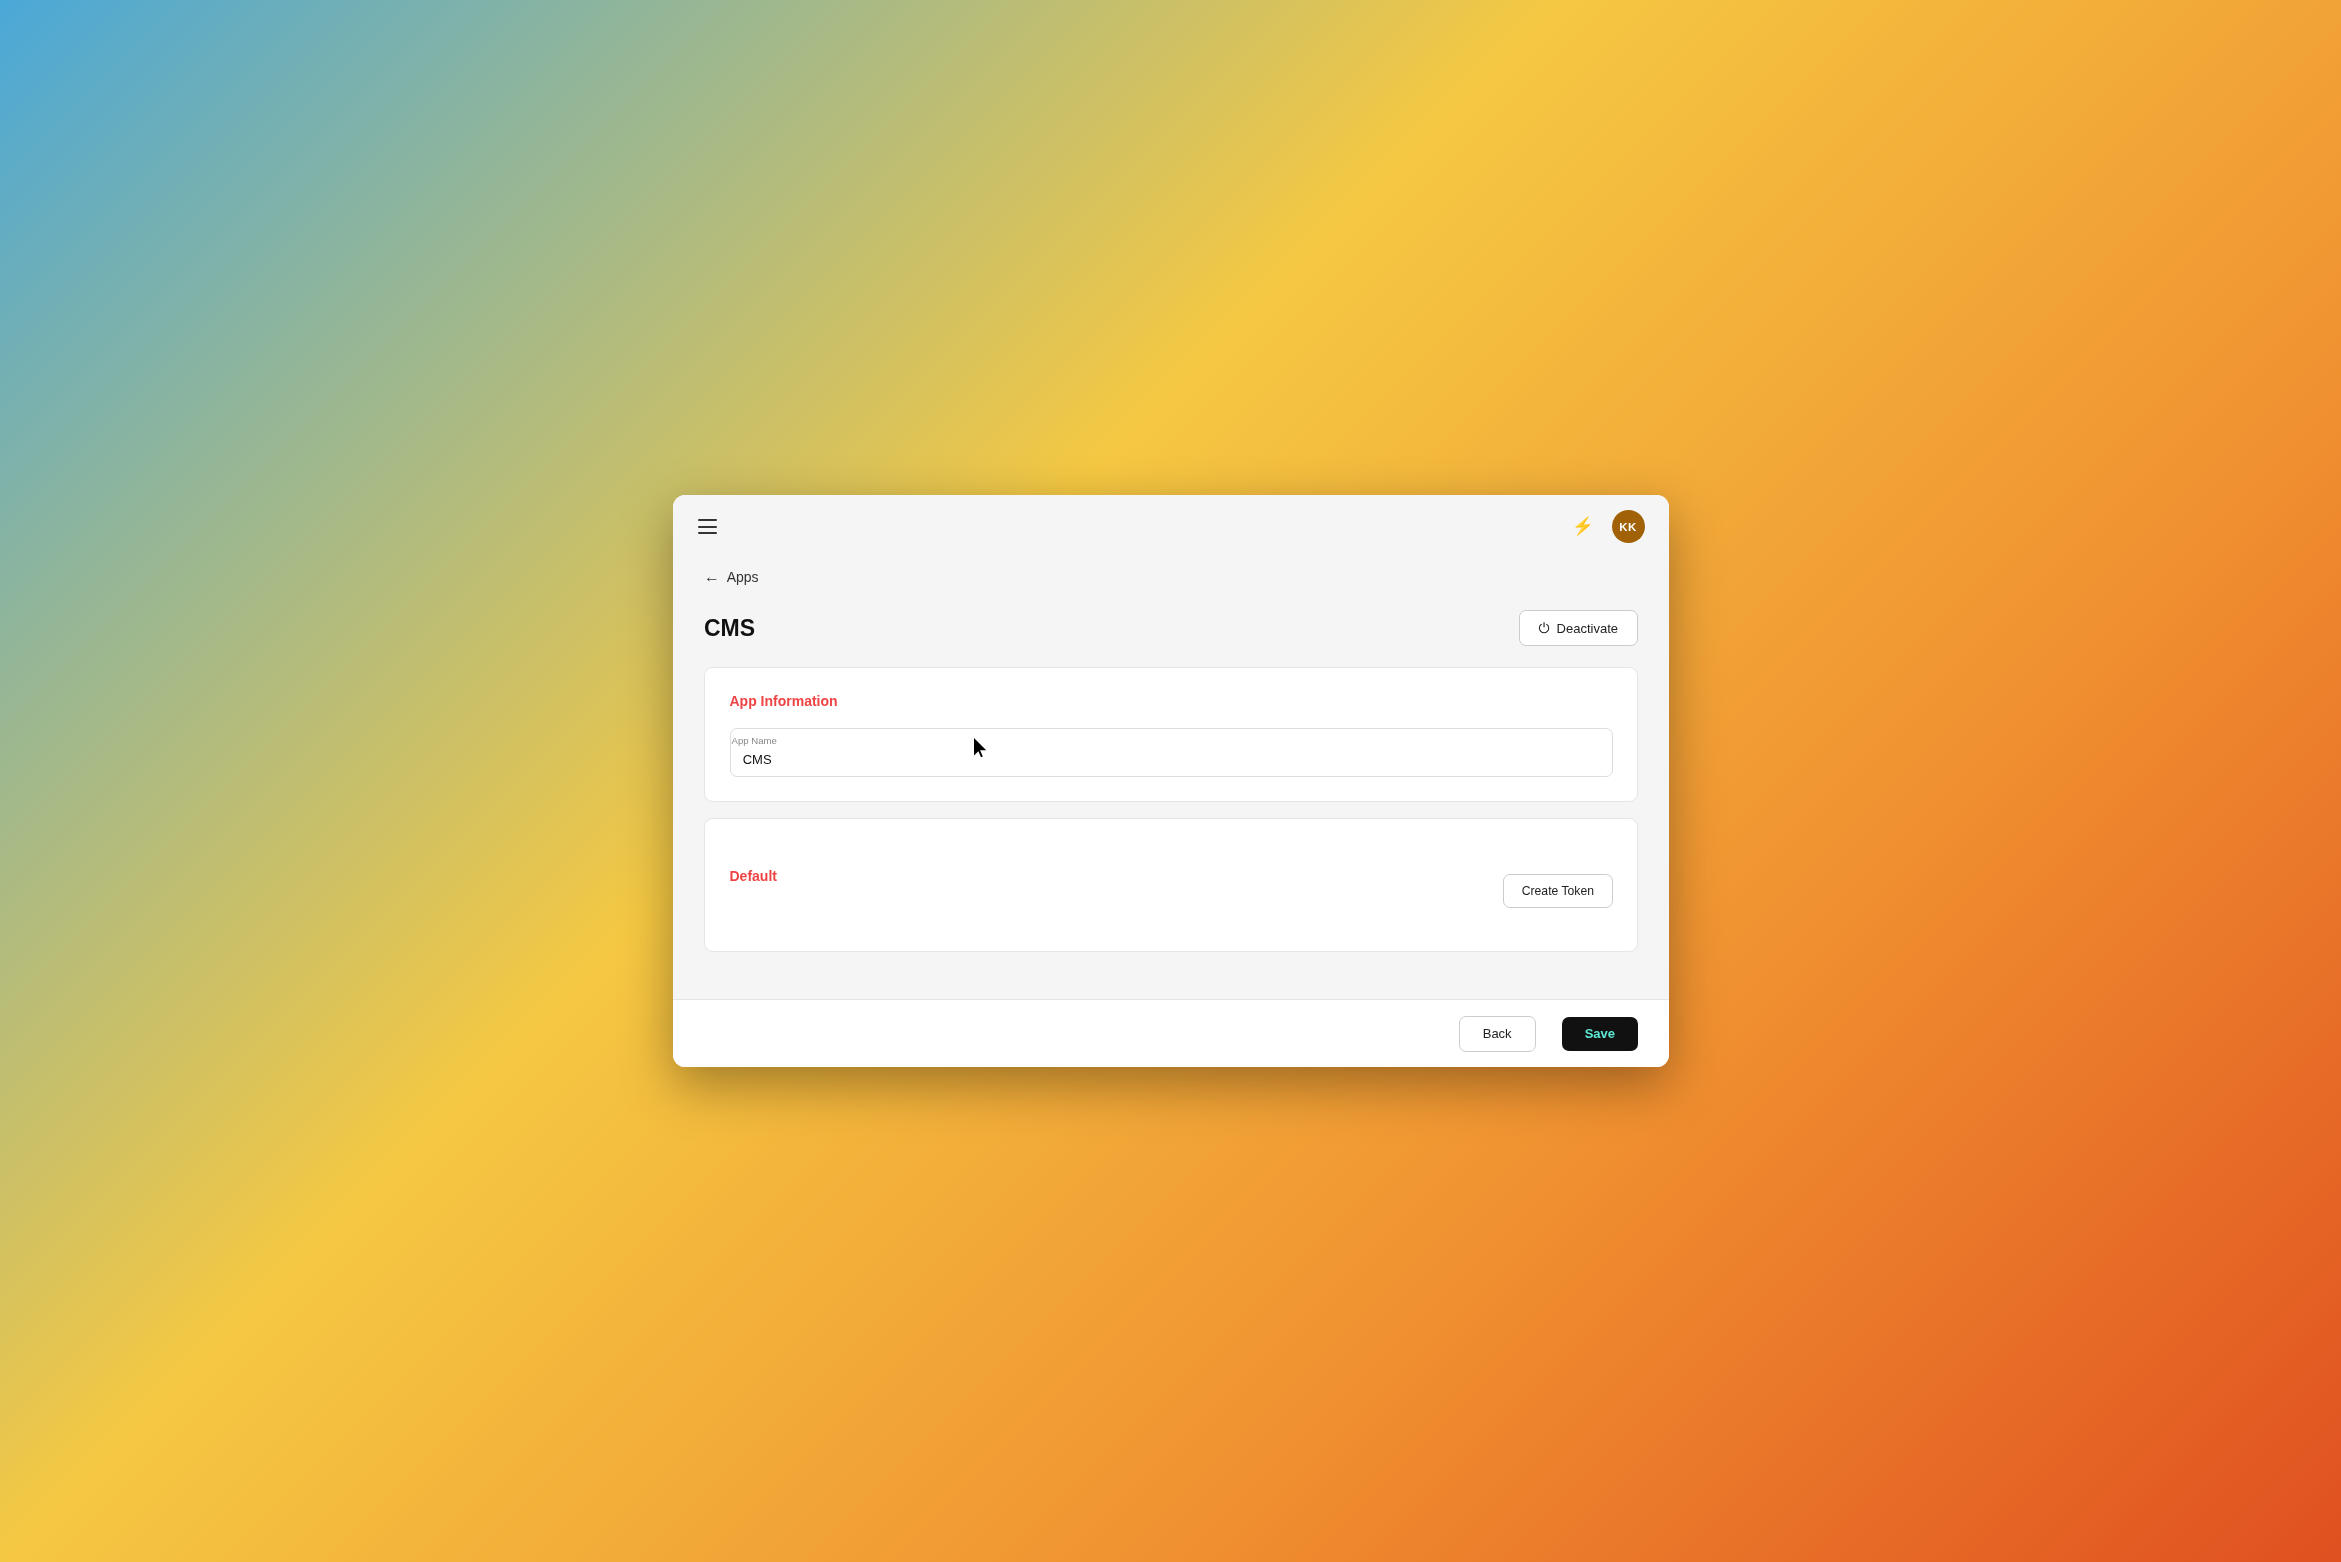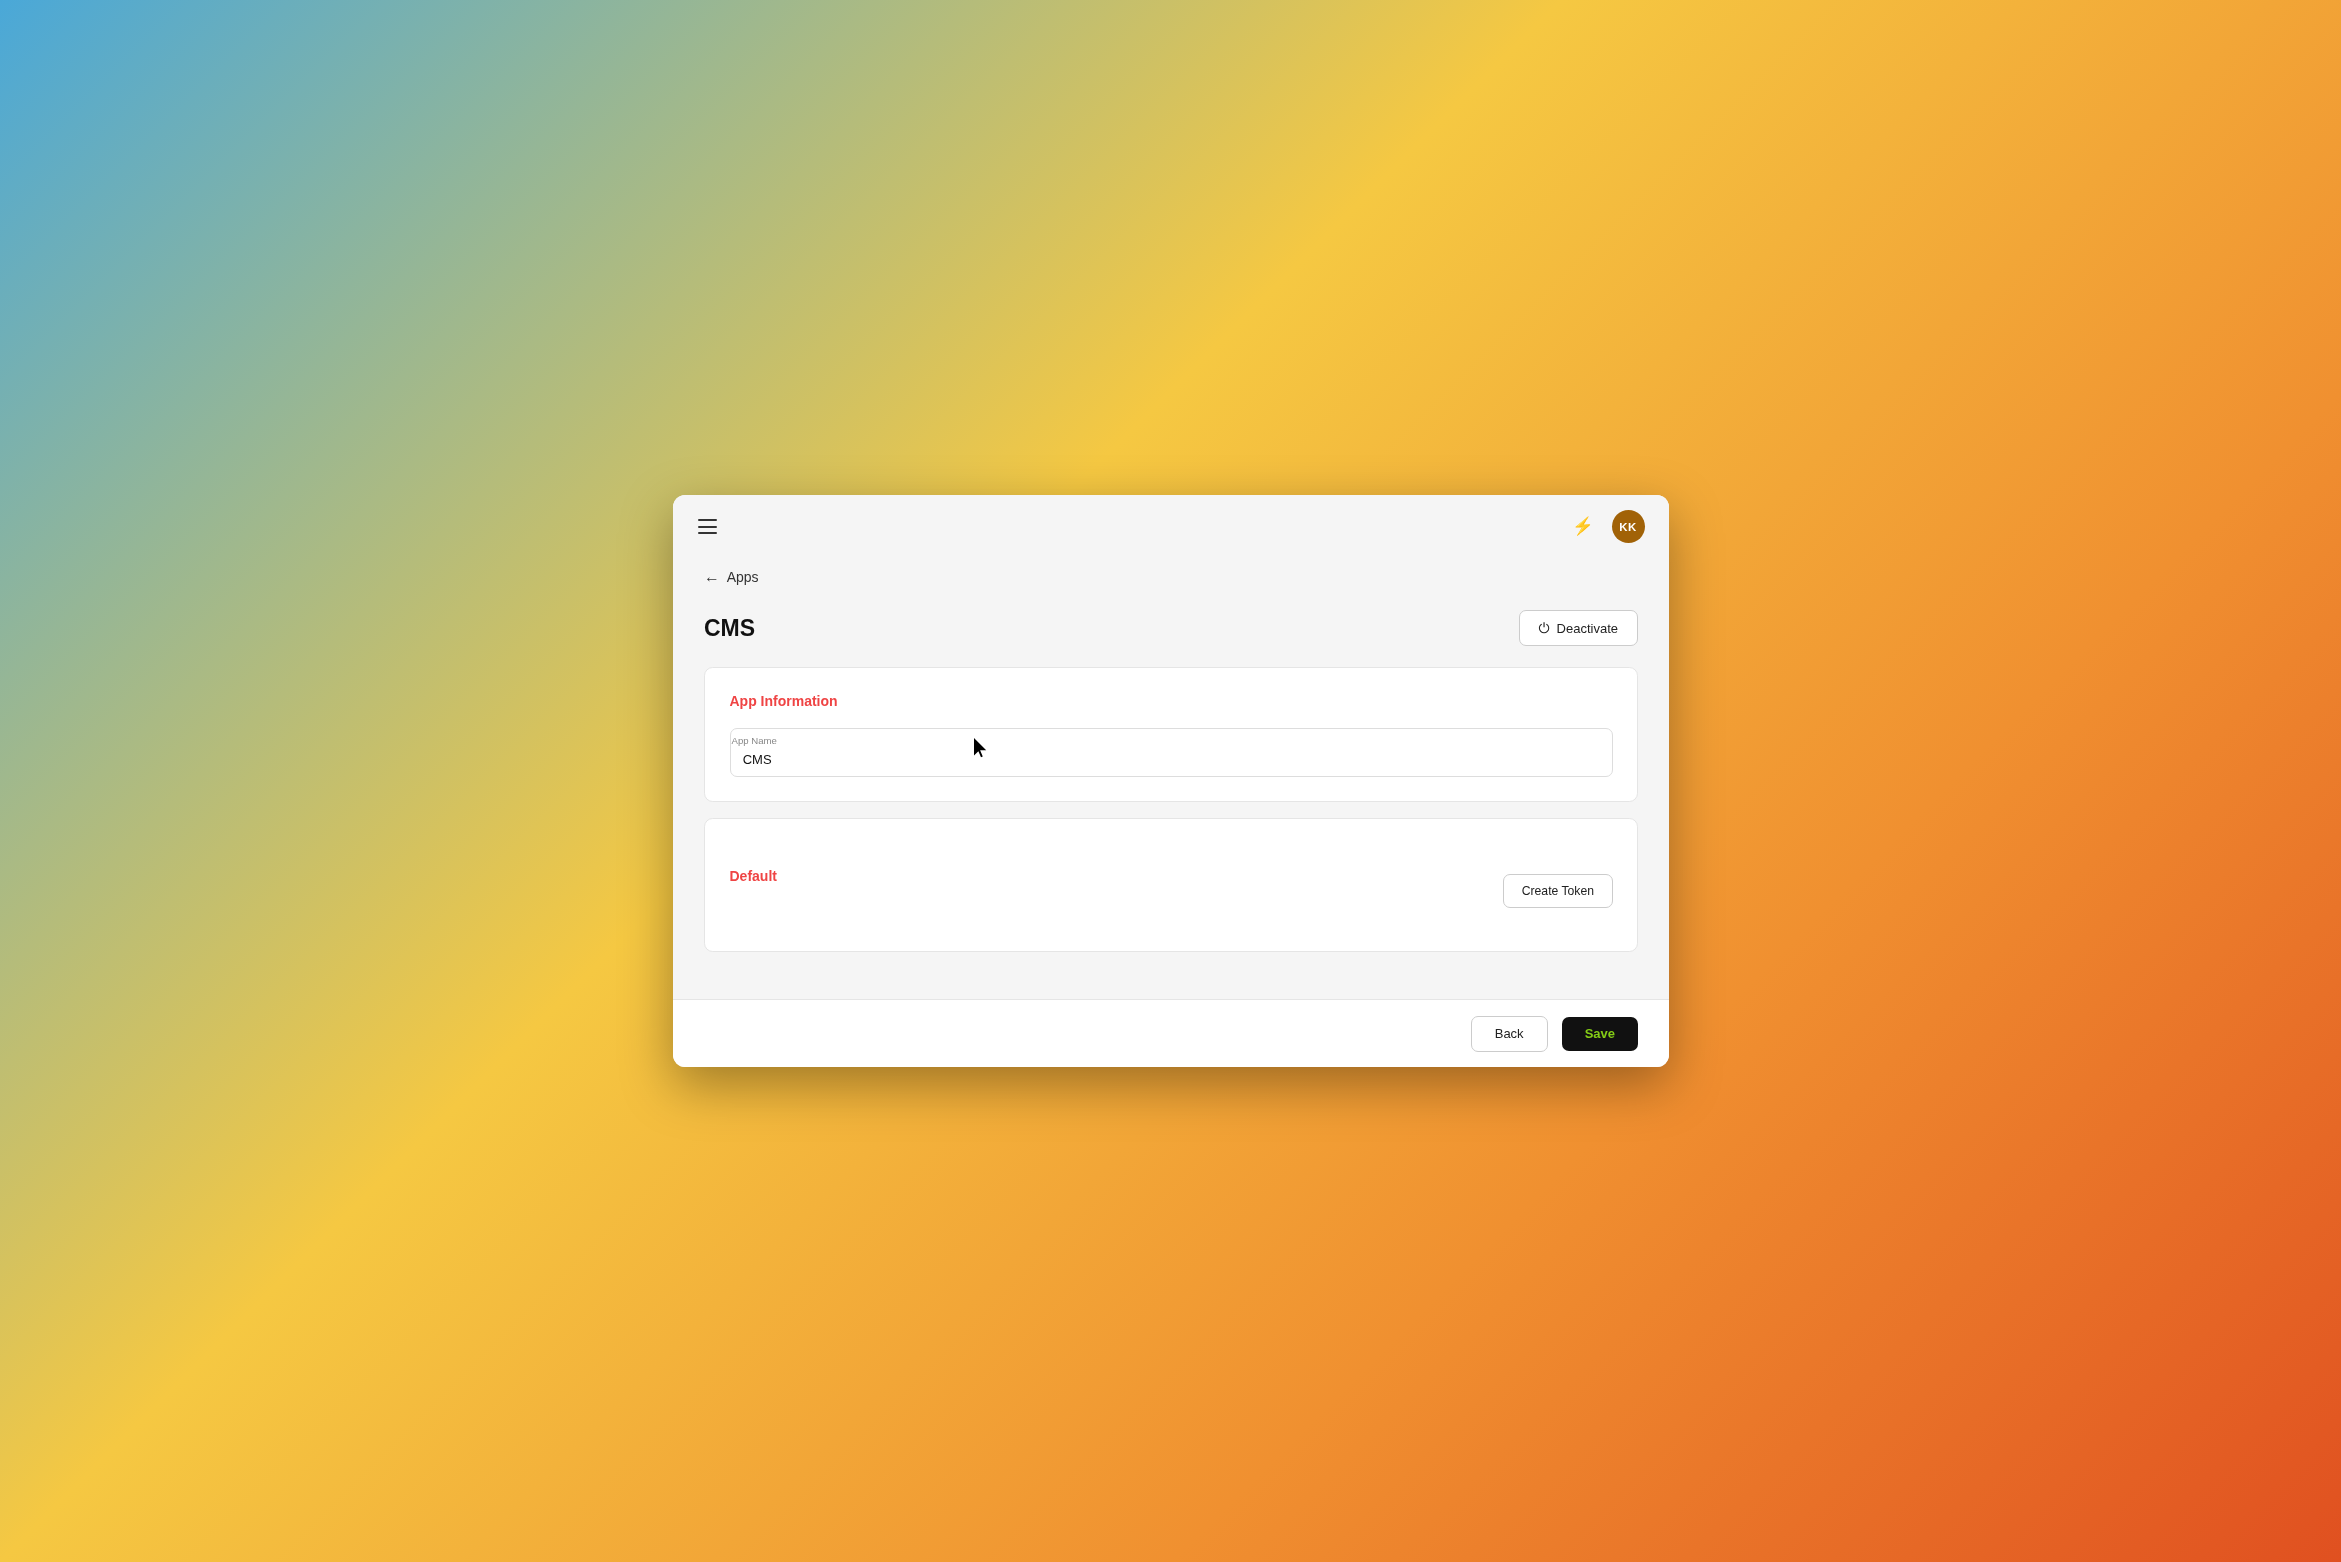--- a/index.html
+++ b/index.html
@@ -243,42 +243,42 @@
     }
 
     
     .footer-bar {
       background: #fff;
       border-top: 0.9px solid #e5e5e5;
       padding: 15.7px 31px;
       display: flex;
       align-items: center;
       justify-content: flex-end;
-      gap: 14px;
+      gap: 26px;
     }
 
     .back-btn {
       padding: 9.6px 23px;
       background: #fff;
       border: 1.3px solid #ccc;
       border-radius: 7px;
       font-size: 13px;
       font-weight: 500;
       color: #222;
       cursor: pointer;
     }
 
     .save-btn {
       padding: 9.6px 23px;
       background: #111;
       border: none;
       border-radius: 7px;
       font-size: 13px;
       font-weight: 600;
-      color: #84cc16;
+      color: #5eead4;
       cursor: pointer;
     }
 
     
     .cursor-pointer {
       position: absolute;
       width: 17.5px;
       height: 21px;
       pointer-events: none;
       left: 301px;

